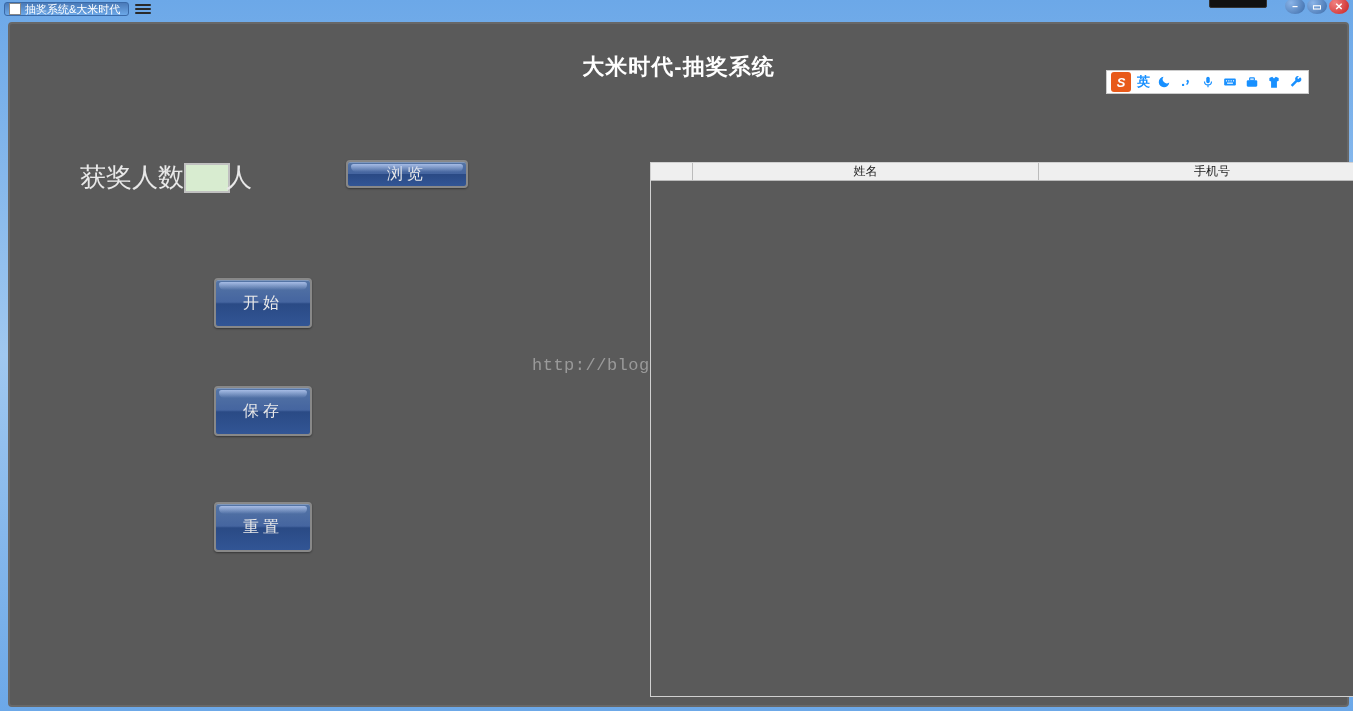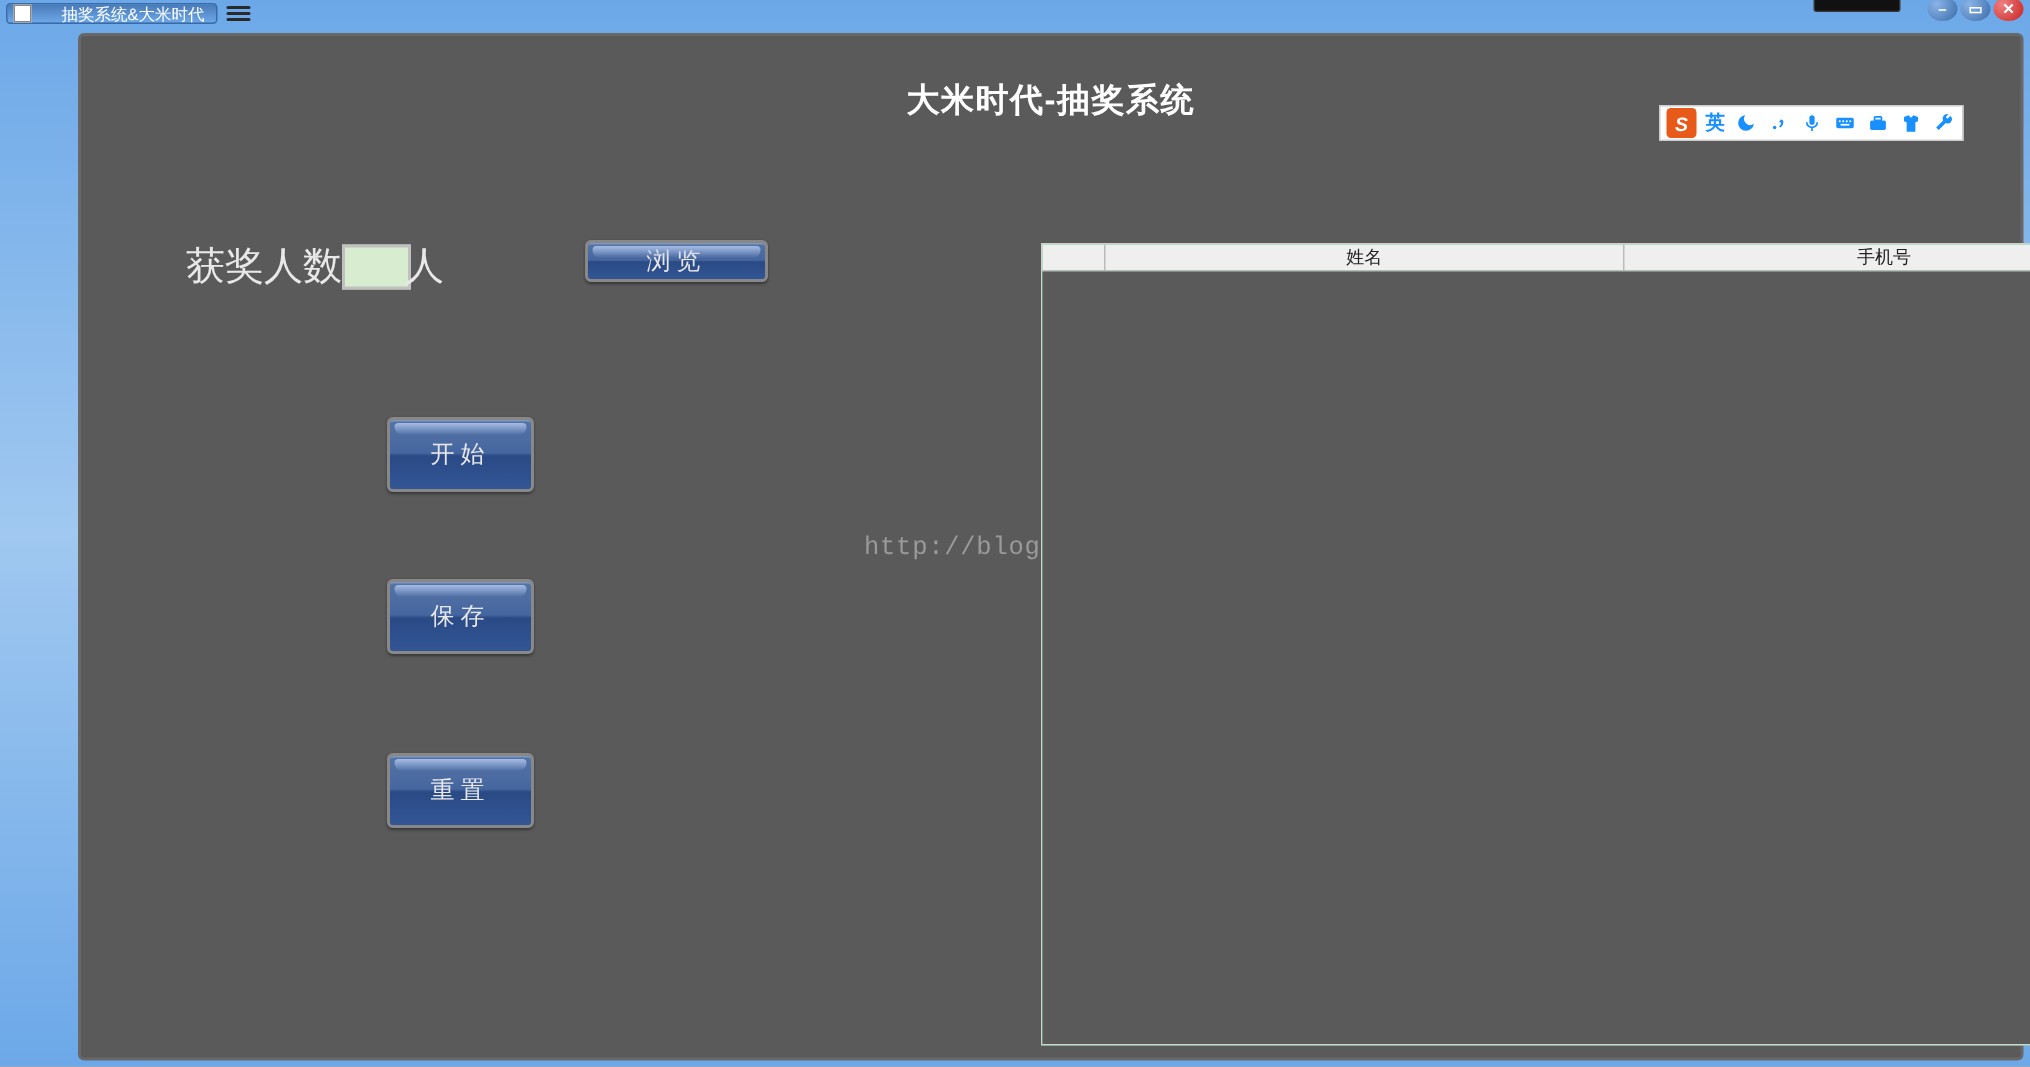--- a/index.html
+++ b/index.html
@@ -1,33 +1,33 @@
 <!DOCTYPE html>
 <html><head>
 <meta charset="utf-8">
 <style>
 * { box-sizing: border-box; margin: 0; padding: 0; }
 html, body { width: 1353px; height: 711px; overflow: hidden; font-family: "Microsoft YaHei", "SimSun", sans-serif; }
 body { background: linear-gradient(to bottom, #6ca8e8 0%, #a0c8f0 50%, #6ca8e8 100%); }
 
 
 .titlebar { height: 18px; display: flex; align-items: center; padding: 0 4px; position: relative; }
-.title-tab { background: linear-gradient(to bottom, #4a7ab8, #6ca8e8); border: 1px solid #3a6aa8; border-radius: 3px; padding: 0 8px 0 4px; display: flex; align-items: center; gap: 20px; height: 14px; font-size: 11px; color: #fff; }
+.title-tab { background: linear-gradient(to bottom, #4a7ab8, #6ca8e8); border: 1px solid #3a6aa8; border-radius: 3px; padding: 0 8px 0 4px; display: flex; align-items: center; gap: 4px; height: 14px; font-size: 11px; color: #fff; }
 .title-tab .icon-app { width: 12px; height: 12px; background: #fff; display: inline-block; border: 1px solid #888; }
 .hamburger { margin-left: 6px; display: flex; flex-direction: column; gap: 2px; cursor: pointer; }
 .hamburger span { width: 16px; height: 2px; background: #2a2a2a; border-radius: 1px; }
 .win-controls { position: absolute; right: 4px; top: -2px; display: flex; gap: 2px; }
 .win-btn { width: 20px; height: 16px; border-radius: 50%; display: flex; align-items: center; justify-content: center; font-size: 10px; font-weight: bold; color: #fff; cursor: pointer; }
 .win-min { background: radial-gradient(circle at 30% 30%, #8ab4e8, #3a6aa8); }
 .win-max { background: radial-gradient(circle at 30% 30%, #8ab4e8, #3a6aa8); }
 .win-close { background: radial-gradient(circle at 30% 30%, #f08080, #c82020); }
 .battery { position: absolute; right: 86px; top: -4px; width: 58px; height: 12px; background: #111; border: 1px solid #333; border-radius: 2px; }
 
 
-.frame { position: absolute; left: 8px; top: 22px; right: 4px; bottom: 4px; background: #5a5a5a; border: 2px solid #686868; border-radius: 4px; margin-left: 44px; }
+.frame { position: absolute; left: 8px; top: 22px; right: 4px; bottom: 4px; background: #5a5a5a; border: 2px solid #686868; border-radius: 4px; }
 
 
 .page-title { position: absolute; left: 0; right: 0; top: 28px; text-align: center; font-size: 22px; font-weight: bold; color: #fff; letter-spacing: 1px; }
 
 
 .ime-bar { position: absolute; right: 38px; top: 46px; height: 24px; background: #fff; display: flex; align-items: center; padding: 0 4px; gap: 6px; border: 1px solid #ccc; }
 .ime-s { width: 20px; height: 20px; background: #e85a1a; color: #fff; border-radius: 3px; display: flex; align-items: center; justify-content: center; font-weight: bold; font-size: 13px; font-style: italic; }
 .ime-item { color: #1890ff; font-size: 13px; font-weight: bold; cursor: pointer; }
 .ime-icon { width: 16px; height: 16px; display: flex; align-items: center; justify-content: center; }
 

